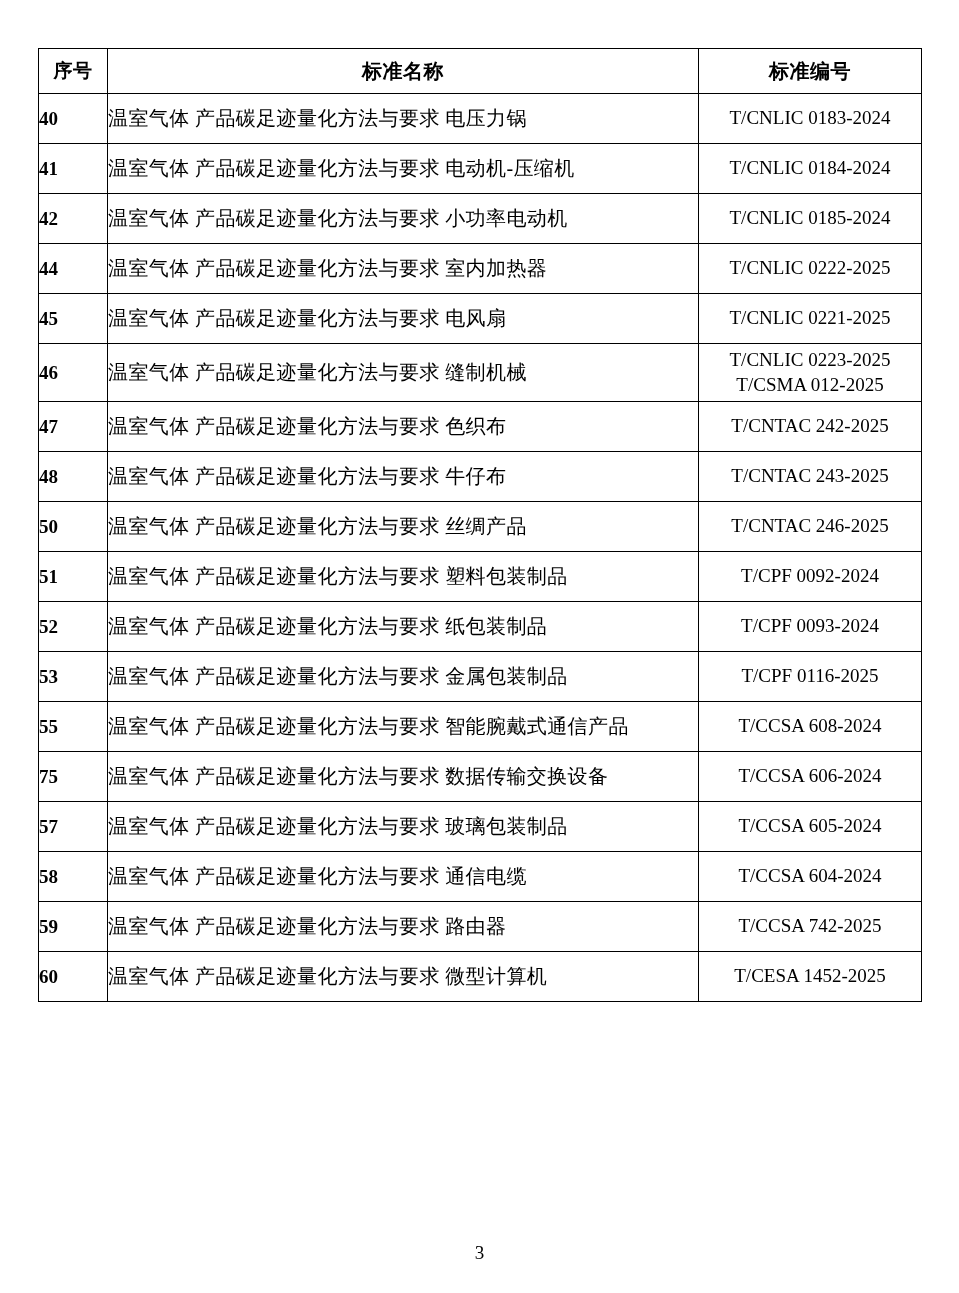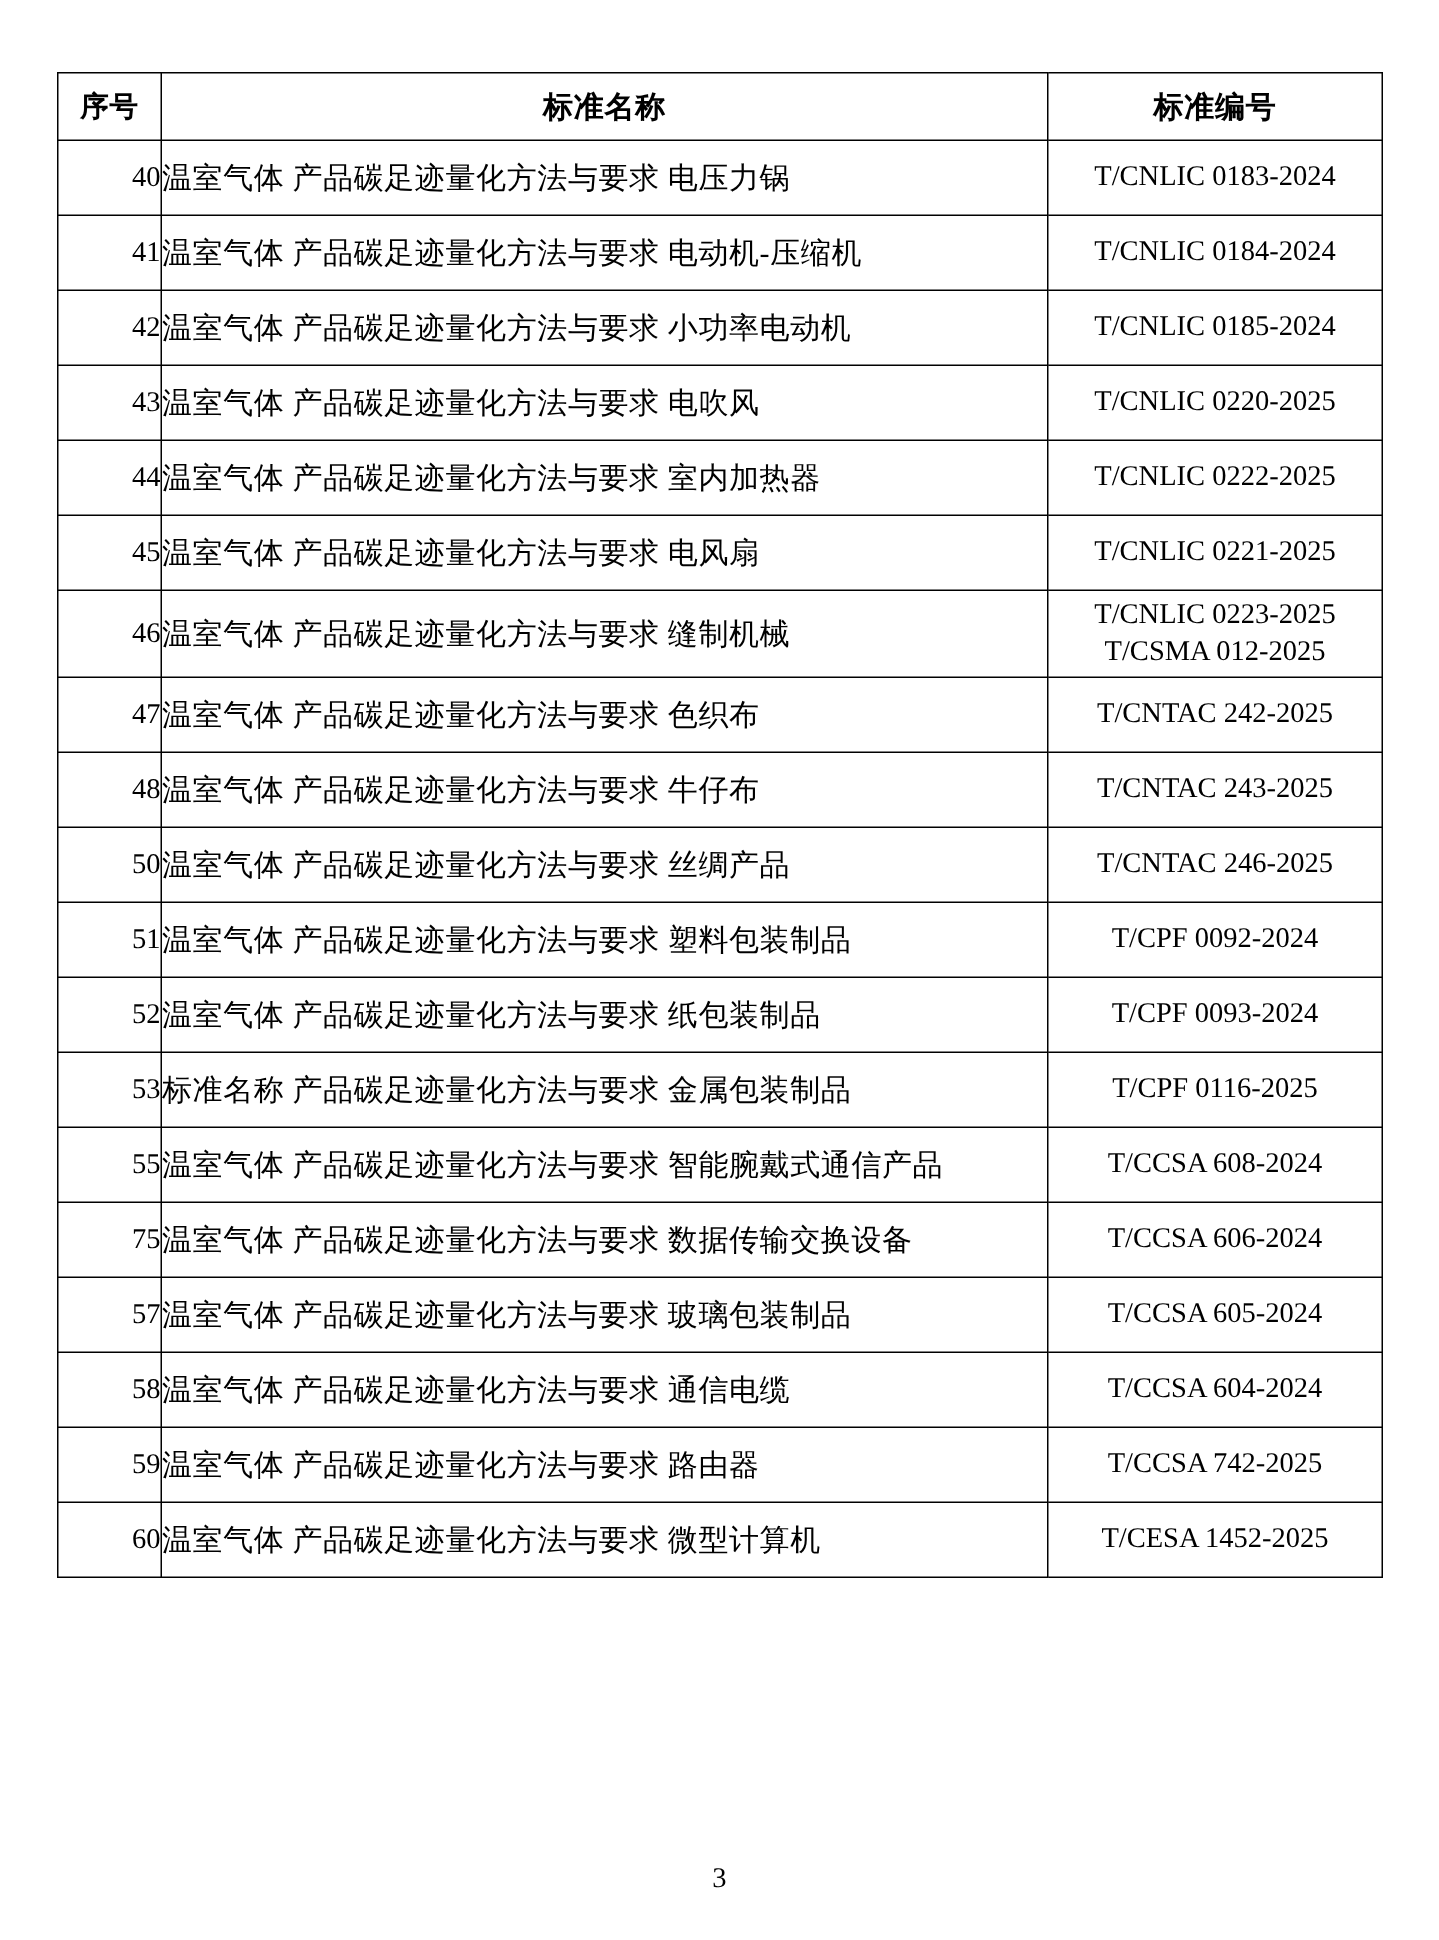--- a/index.html
+++ b/index.html
@@ -47,22 +47,23 @@
     letter-spacing: 0.5px;
   }
   thead th.h-seq  { font-size: 19px; }
   thead th.h-name { font-size: 20px; }
   thead th.h-code { font-size: 20px; }
 
   tbody tr { height: 50px; }
   tbody tr.tall { height: 58px; }
 
   td.seq {
-    text-align: right;
+    text-align: left;
     font-size: 19px;
+    font-weight: bold;
   }
   td.name {
     text-align: left;
     font-size: 20px;
     padding-left: 14px;
     letter-spacing: 0.4px;
     white-space: nowrap;
   }
   td.code {
     text-align: center;
@@ -115,27 +116,20 @@
           </td>
         </tr>
         <tr>
           <td class="seq">42</td>
           <td class="name">温室气体 产品碳足迹量化方法与要求 小功率电动机</td>
           <td class="code">
             <span class="code-line">T/CNLIC 0185-2024</span>
           </td>
         </tr>
         <tr>
-          <td class="seq">43</td>
-          <td class="name">温室气体 产品碳足迹量化方法与要求 电吹风</td>
-          <td class="code">
-            <span class="code-line">T/CNLIC 0220-2025</span>
-          </td>
-        </tr>
-        <tr>
           <td class="seq">44</td>
           <td class="name">温室气体 产品碳足迹量化方法与要求 室内加热器</td>
           <td class="code">
             <span class="code-line">T/CNLIC 0222-2025</span>
           </td>
         </tr>
         <tr>
           <td class="seq">45</td>
           <td class="name">温室气体 产品碳足迹量化方法与要求 电风扇</td>
           <td class="code">
@@ -180,21 +174,21 @@
         </tr>
         <tr>
           <td class="seq">52</td>
           <td class="name">温室气体 产品碳足迹量化方法与要求 纸包装制品</td>
           <td class="code">
             <span class="code-line">T/CPF 0093-2024</span>
           </td>
         </tr>
         <tr>
           <td class="seq">53</td>
-          <td class="name">标准名称 产品碳足迹量化方法与要求 金属包装制品</td>
+          <td class="name">温室气体 产品碳足迹量化方法与要求 金属包装制品</td>
           <td class="code">
             <span class="code-line">T/CPF 0116-2025</span>
           </td>
         </tr>
         <tr>
           <td class="seq">55</td>
           <td class="name">温室气体 产品碳足迹量化方法与要求 智能腕戴式通信产品</td>
           <td class="code">
             <span class="code-line">T/CCSA 608-2024</span>
           </td>

